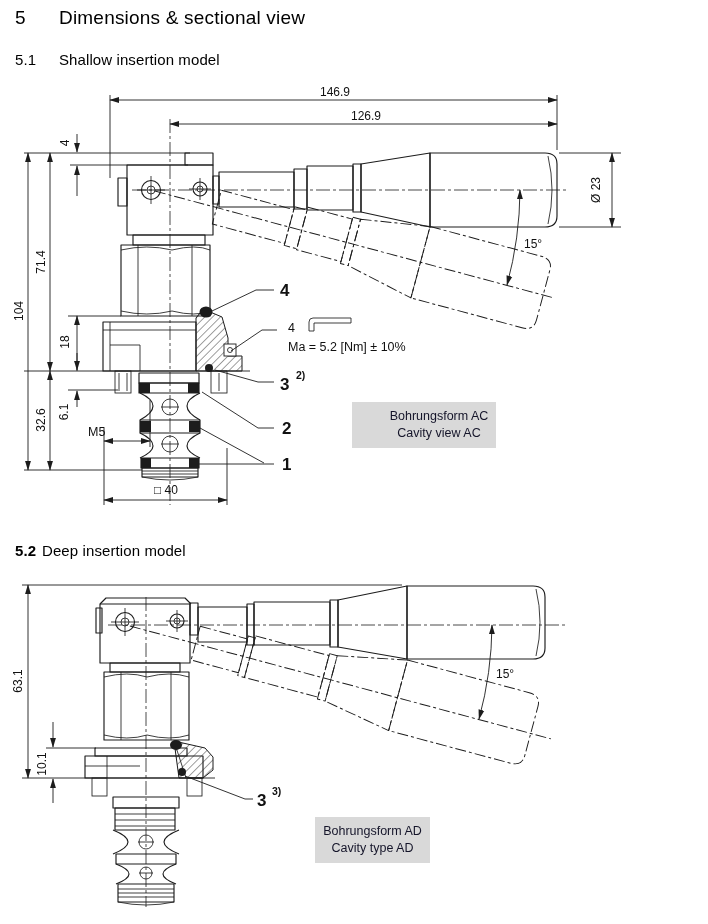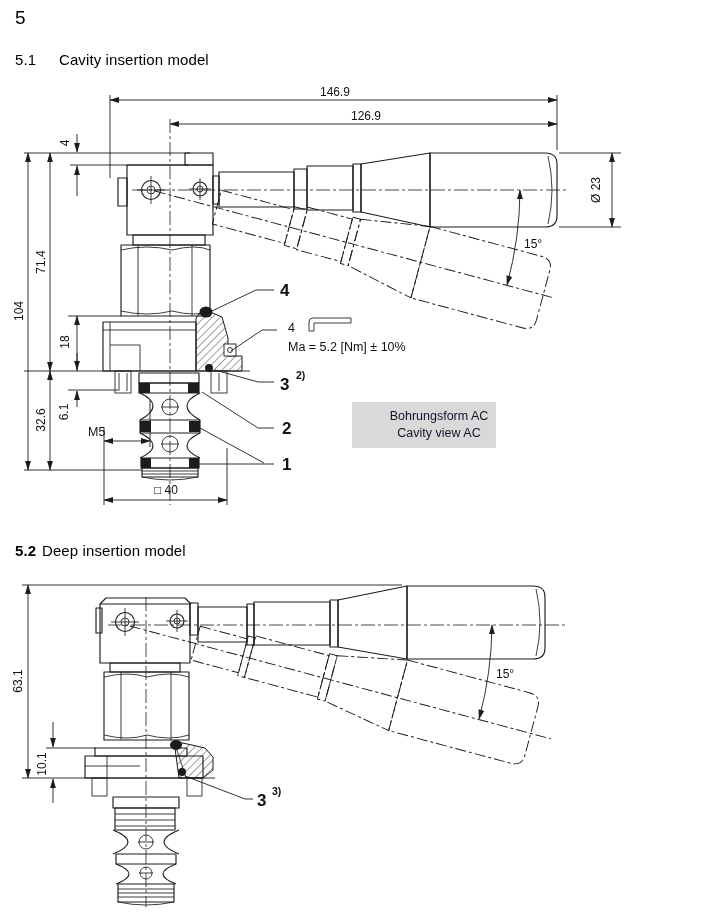--- a/index.html
+++ b/index.html
@@ -28,28 +28,33 @@
   .dtm{font-size:12.5px;}
   .dtb{font-size:17px;font-weight:bold;}
   .sup{font-size:10.5px;font-weight:bold;}
 </style>
 </head>
 <body>
 
 <div class="page">
 
   <div class="hd h1" style="left:15px;top:7px;">5</div>
+  <div class="hd h1" style="left:59px;top:7px;">Dimensions &amp; sectional view</div>
   <div class="hd h2" style="left:15px;top:51px;">5.1</div>
-  <div class="hd h2" style="left:59px;top:51px;">Cavity insertion model</div>
+  <div class="hd h2" style="left:59px;top:51px;">Shallow insertion model</div>
   <div class="hd h2" style="left:15px;top:542px;font-weight:bold;">5.2</div>
   <div class="hd h2" style="left:42px;top:542px;text-align:center;">Deep insertion model</div>
 
   <div class="cavity-box" style="left:352px;top:402px;width:114px;height:40px;padding-left:30px;">
     <div>Bohrungsform AC</div>
     <div>Cavity view AC</div>
+  </div>
+  <div class="cavity-box" style="left:315px;top:817px;width:115px;height:40px;">
+    <div>Bohrungsform AD</div>
+    <div>Cavity type AD</div>
   </div>
 
   <svg width="708" height="924" viewBox="0 0 708 924">
     <defs>
       <marker id="arr" viewBox="0 0 10 7" markerWidth="10" markerHeight="7" refX="9.3" refY="3.5" orient="auto-start-reverse" markerUnits="userSpaceOnUse">
         <path d="M0,0.5 L10,3.5 L0,6.5 Z" fill="#1c1c1c"></path>
       </marker>
       <pattern id="hatch" width="5.5" height="5.5" patternUnits="userSpaceOnUse" patternTransform="rotate(45)">
         <line x1="0" y1="0" x2="0" y2="5.5" stroke="#2a2a2a" stroke-width="0.9"></line>
       </pattern>

